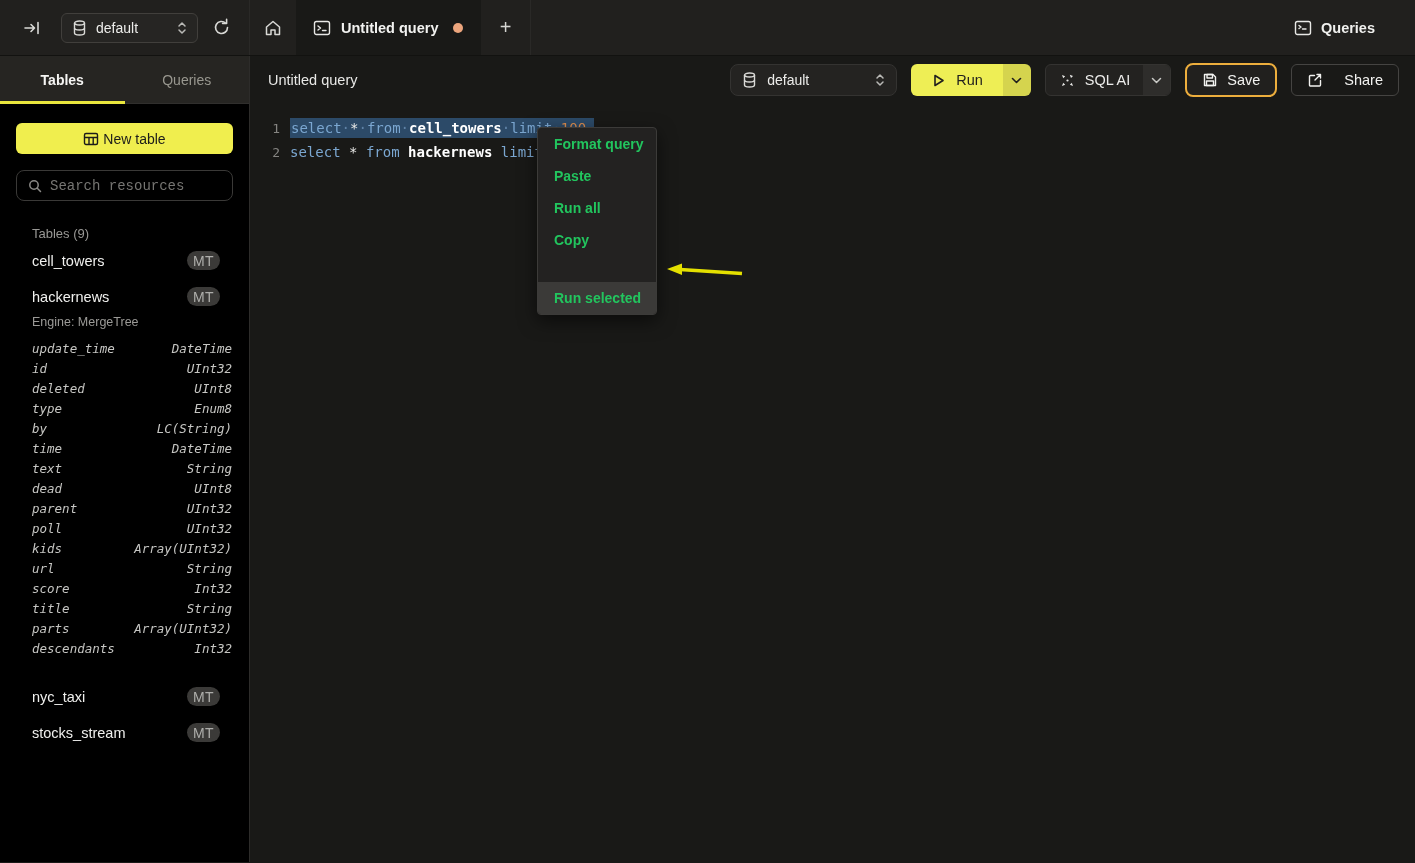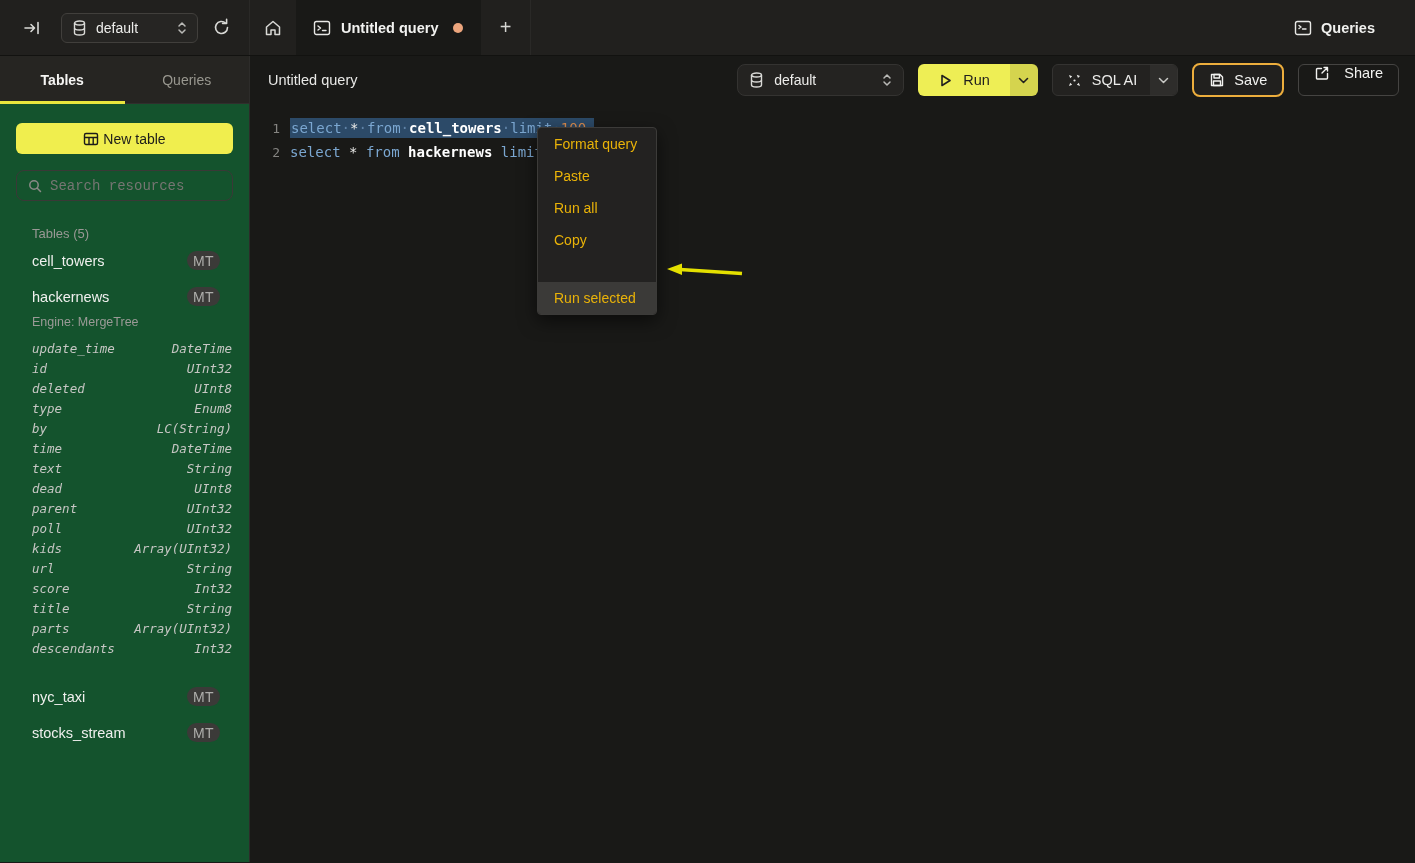--- a/index.html
+++ b/index.html
@@ -24,21 +24,21 @@
   .tab-label { font-size:14.5px; font-weight:600; color:#f2f2f0; flex:1; }
   .tab-dot { width:10px; height:10px; border-radius:50%; background:#eca57d; margin-right:18px; flex:none;}
   .tab-plus { width:50px; display:flex; align-items:center; justify-content:center; border-right:1px solid #2a2927; color:#d6d6d3; font-size:20px; font-weight:300; cursor:pointer;}
   .topbar-right { margin-left:auto; display:flex; align-items:center; padding-right:40px; gap:9px; cursor:pointer;}
   .topbar-right .lbl { font-size:14.5px; font-weight:600; color:#f0f0ee; }
 
   
   .shell { display:flex; height:806px; }
 
   
-  .sidebar { width:250px; flex:none; background:#14532d; border-right:1px solid #2d2c2a; display:flex; flex-direction:column; }
+  .sidebar { width:250px; flex:none; background:#000000; border-right:1px solid #2d2c2a; display:flex; flex-direction:column; }
   .side-tabs { height:48px; background:#262522; border-bottom:1px solid #302f2d; display:flex; flex:none;}
   .side-tab { width:125px; display:flex; align-items:center; justify-content:center; font-size:14px; color:#98978f; cursor:pointer; position:relative; }
   .side-tab.active { color:#f5f5f3; font-weight:600; }
   .side-tab.active::after { content:""; position:absolute; left:0; right:0; bottom:-1px; height:3px; background:#e9e63d; }
   .new-table-btn { margin:19px 16px 0 16px; height:31px; border-radius:6px; border:none; background:#f0ee4e;
     display:flex; align-items:center; justify-content:center; gap:4px; font-size:14px; font-weight:500; color:#1c1c1a; cursor:pointer; font-family:inherit;}
   .search-box { margin:16px 16px 0 16px; height:31px; border-radius:8px; border:1px solid #3a3937; display:flex; align-items:center; padding:0 11px; gap:8px; }
   .search-box input { background:transparent; border:none; outline:none; color:#d8d8d5; font-size:14px; width:100%; font-family:Liberation Mono, monospace;}
   .search-box input::placeholder { color:#767572; }
   .section-label { margin:25px 0 0 32px; font-size:13px; color:#999895; }
@@ -62,41 +62,41 @@
     display:flex; align-items:center; padding:0 11px; gap:10px; font-size:14px; color:#ececea; cursor:pointer;}
   .tb-select .grow { flex:1; text-align:left; }
   .run-btn { display:flex; height:32px; border-radius:6px; overflow:hidden; cursor:pointer; }
   .run-main { background:#eeee55; display:flex; align-items:center; gap:10px; padding:0 20px; font-size:14.5px; font-weight:500; color:#201f1d; border:none; cursor:pointer; font-family:inherit;justify-content:flex-end;}
   .run-caret { width:28px; background:#d5d44e; display:flex; align-items:center; justify-content:center; border:none; cursor:pointer;}
   .sqlai-btn { display:flex; height:32px; border-radius:6px; border:1px solid #343331; background:#232220; overflow:hidden; cursor:pointer;}
   .sqlai-main { display:flex; align-items:center; gap:9px; padding:0 13px; font-size:14.5px; font-weight:500; color:#ececea; }
   .sqlai-caret { width:27px; background:#2e2d2b; display:flex; align-items:center; justify-content:center; }
   .save-btn { height:34px; border-radius:8px; border:2px solid #edae3d; background:#21201e; display:flex; align-items:center; gap:9px;
     padding:0 15px; font-size:14.5px; font-weight:500; color:#f2f2f0; cursor:pointer; font-family:inherit;}
-  .share-btn { height:32px; border-radius:6px; border:1px solid #454442; background:transparent; display:flex; gap:14px;
+  .share-btn { height:32px; border-radius:6px; border:1px solid #454442; background:transparent; display:flex; align-items:center; gap:21px;
     padding:0 15px; font-size:14.5px; font-weight:500; color:#f2f2f0; cursor:pointer; font-family:inherit;}
 
   
   .editor { flex:1; padding-top:12px; font-family:"DejaVu Sans Mono", monospace; font-size:14px; position:relative; }
   .code-line { display:flex; height:24px; align-items:center; cursor:text; }
   .gutter { width:30px; flex:none; text-align:right; color:#858481; font-size:13px; }
   .code { margin-left:10px; white-space:pre; }
   .code-line.selected .code { background:#2c4a68; padding:2px 8px 2px 1px; }
   .tk-kw { color:#7ba7d1; }
   .tk-plain { color:#e9e9e7; }
   .tk-table { color:#ffffff; font-weight:bold; }
   .tk-num { color:#dd8d4e; }
   .tk-dot { color:#5f82a6; }
   .tk-sp { }
 
   
   .overlay { position:absolute; inset:0; pointer-events:none; }
   .context-menu { position:absolute; left:537px; top:127px; width:120px; background:#232221; border:1px solid #3c3b39;
     border-radius:4px; box-shadow:0 6px 18px rgba(0,0,0,.55); padding:0; pointer-events:auto; overflow:hidden;}
-  .menu-item { height:32px; display:flex; align-items:center; padding-left:16px; font-size:14px; color:#eab308; cursor:pointer; }
+  .menu-item { height:32px; display:flex; align-items:center; padding-left:16px; font-size:14px; color:#22c55e; cursor:pointer;font-weight:bold; }
   .menu-item.hl { background:#3b3a38;margin-top:26px; }
   .anno-arrow { position:absolute; left:664px; top:262px; pointer-events:none; }
 </style>
 </head>
 <body>
 
 <div class="topbar">
   <div class="topbar-left">
     <button class="icon-btn">
       <span>
@@ -183,21 +183,21 @@
     <div class="search-box">
       <span>
         <svg width="14" height="14" viewBox="0 0 14 14" fill="none" stroke="#8b8a87" stroke-width="1.5" stroke-linecap="round">
           <circle cx="6" cy="6" r="4.2"></circle>
           <path d="M9.3 9.3 L12.5 12.5"></path>
         </svg>
       </span>
       <input type="text" placeholder="Search resources" style="">
     </div>
 
-    <div class="section-label">Tables (5)</div>
+    <div class="section-label">Tables (9)</div>
 
     <div class="table-row">
       <span class="table-name">cell_towers</span>
       <span class="mt-badge">MT</span>
     </div>
 
     <div class="table-row">
       <span class="table-name">hackernews</span>
       <span class="mt-badge">MT</span>
     </div>

